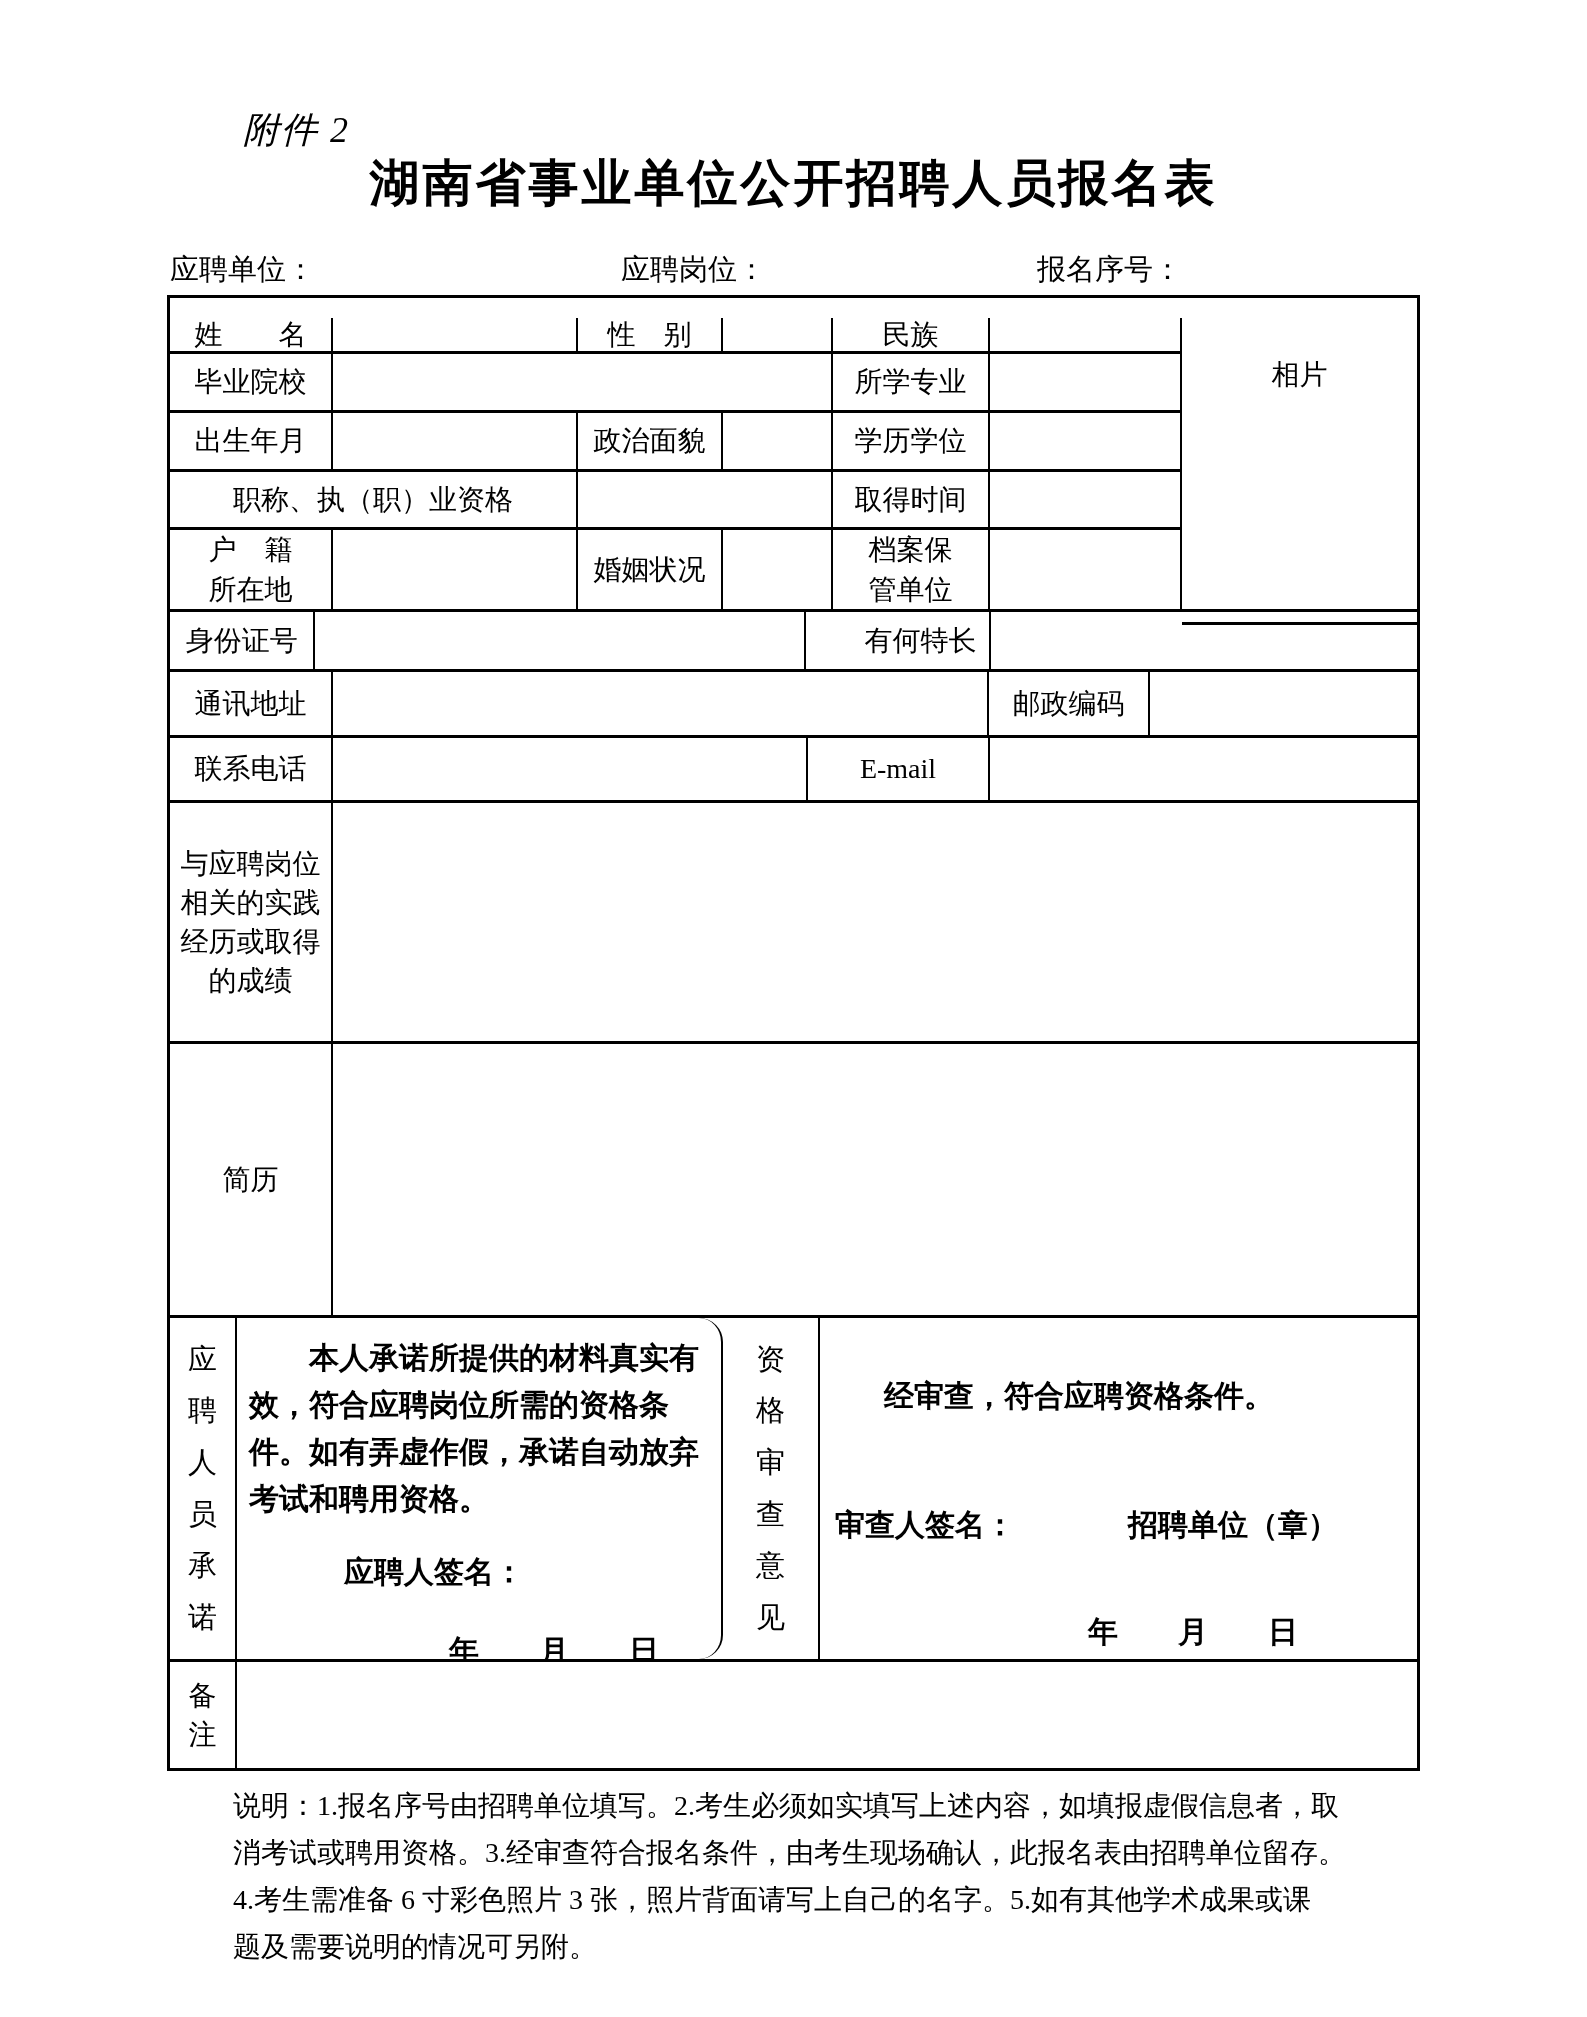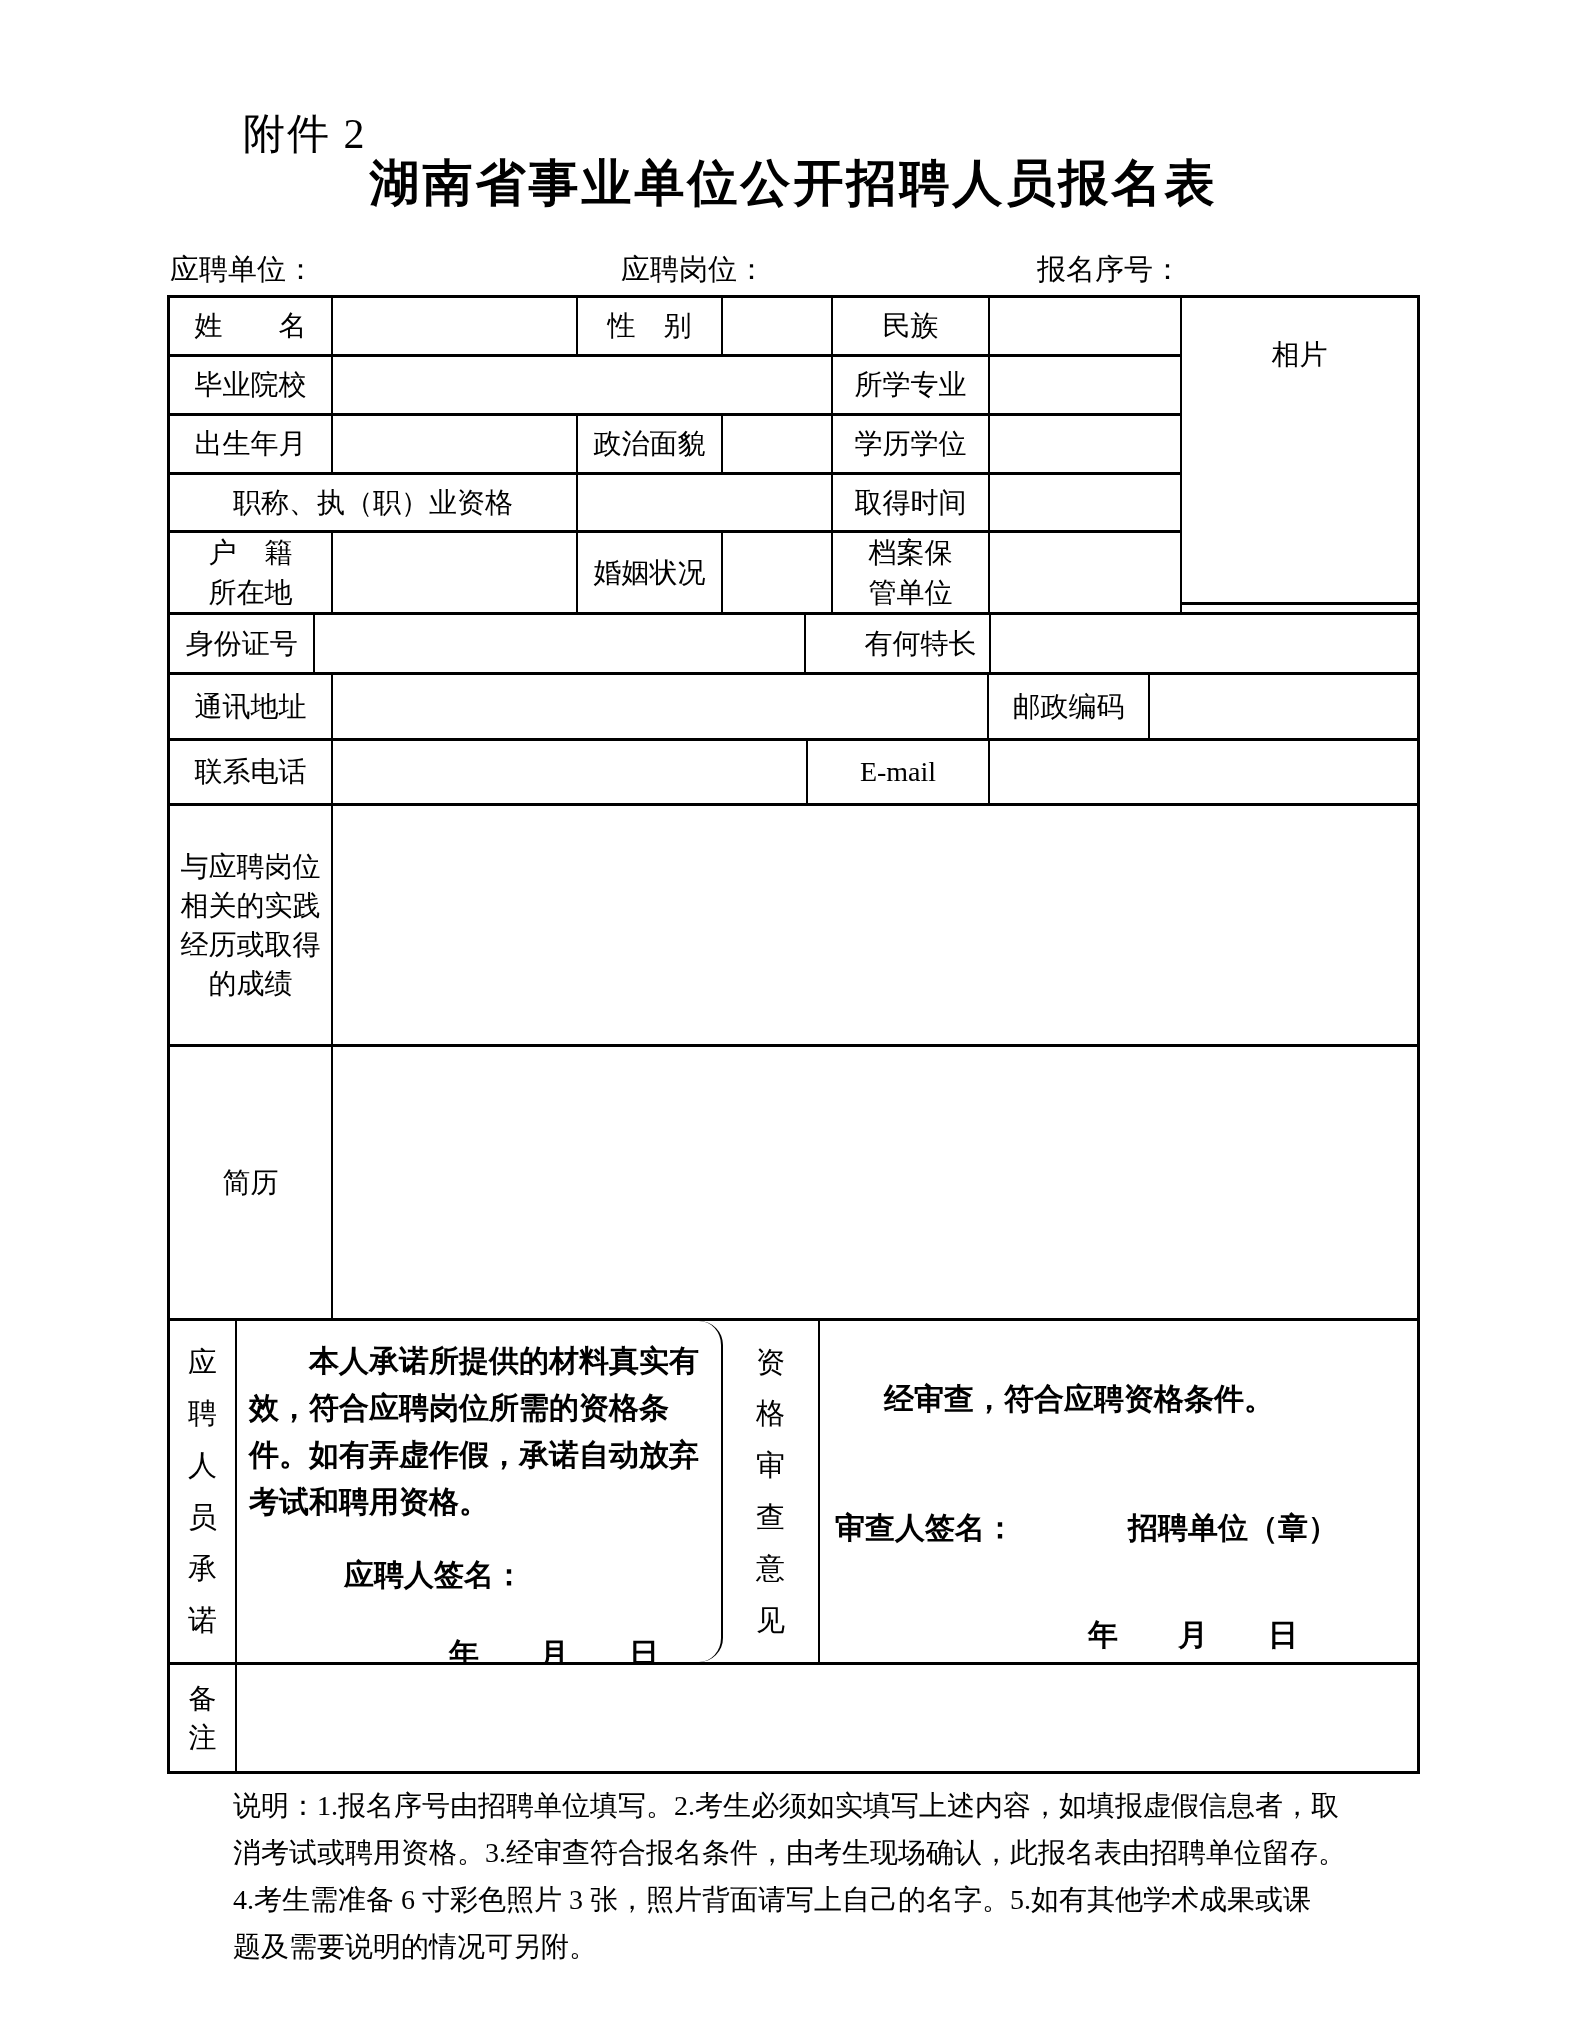--- a/index.html
+++ b/index.html
@@ -6,21 +6,21 @@
   .page{
     position:relative;
     width:1587px;height:2017px;
     background:#ffffff;
     color:#000;
     font-family:"Liberation Serif","DejaVu Serif",serif;
     overflow:hidden;
   }
   .attachment{
     position:absolute;left:243px;top:106px;
-    font-size:42px;letter-spacing:2px;
+    font-size:36px;letter-spacing:2px;font-style:italic;
   }
   .title{
     position:absolute;left:0;top:150px;width:1587px;
     text-align:center;font-size:50px;font-weight:bold;letter-spacing:3px;
   }
   .meta{position:absolute;top:250px;font-size:29px;}
   .meta-unit{left:170px;}
   .meta-position{left:621px;}
   .meta-serial{left:1037px;}
 
@@ -66,21 +66,21 @@
   }
 
   
   .w67{width:67px;}.w97{width:97px;}.w110{width:110px;}.w145{width:145px;}
   .w157{width:157px;}.w161{width:161px;}.w163{width:163px;}.w182{width:182px;}
   .w192{width:192px;}.w245{width:245px;}.w255{width:255px;}.w267{width:267px;}
   .w408{width:408px;}.w427{width:427px;}.w475{width:475px;}.w486{width:486px;border-radius:24px;}
   .w500{width:500px;}.w597{width:597px;}.w656{width:656px;}.w1084{width:1084px;}
   .w1180{width:1180px;}
   
-  .h52{height:59px;}.h59{height:59px;}.h58{height:58px;}.h79{height:79px;}
+  .h52{height:36px;margin-top:20px;}.h59{height:59px;}.h58{height:58px;}.h79{height:79px;}
   .h60{height:60px;gap:45px;}.h66{height:66px;}.h65{height:65px;}.h274{height:274px;}
   .h241{height:241px;}.h344{height:344px;}.h106{height:106px;}
 </style>
 </head>
 <body>
 
 <div class="page">
 
   <div class="attachment">附件 2</div>
   <div class="title">湖南省事业单位公开招聘人员报名表</div>

